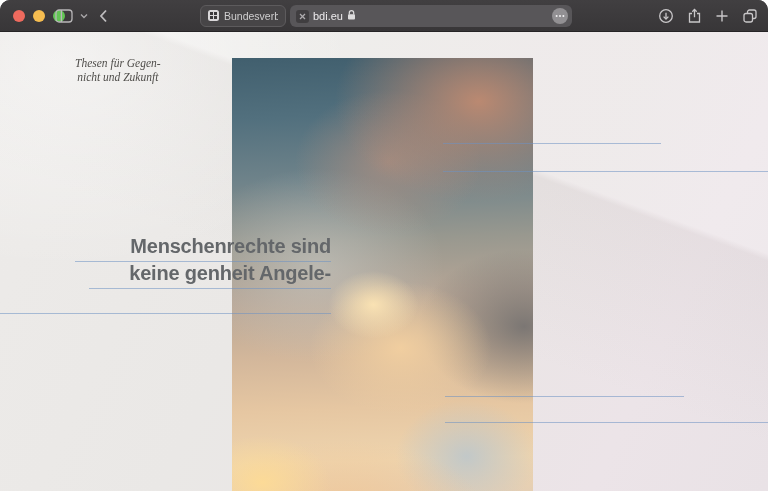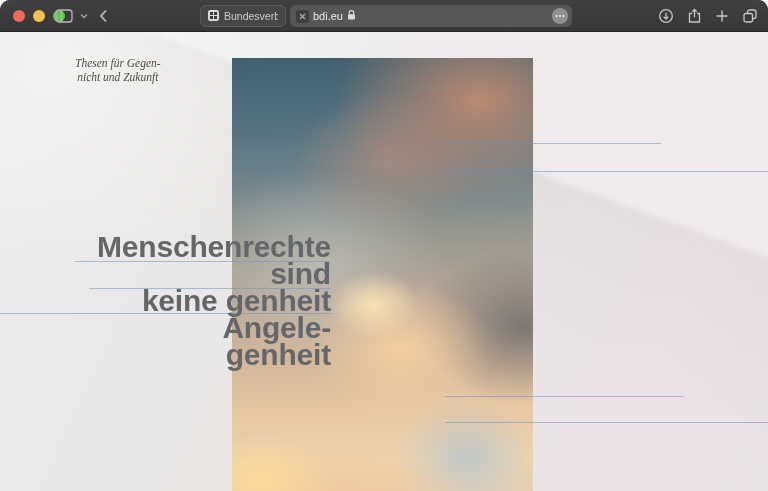--- a/index.html
+++ b/index.html
@@ -68,21 +68,21 @@
       radial-gradient(150px 110px at 97% 62%, rgba(104,104,106,.8), rgba(104,104,106,0) 70%),
       radial-gradient(95px 75px at 78% 92%, rgba(186,198,205,.85), rgba(186,198,205,0) 75%),
       radial-gradient(200px 140px at 82% 10%, rgba(198,140,112,.9), rgba(198,140,112,0) 72%),
       radial-gradient(130px 100px at 52% 24%, rgba(193,146,124,.6), rgba(193,146,124,0) 72%),
       radial-gradient(170px 130px at 28% 48%, rgba(203,205,201,.55), rgba(203,205,201,0) 75%),
       linear-gradient(178deg,#415f6e 0%,#52707e 14%,#6f838a 28%,#98988f 42%,#b7a696 55%,#d3b79b 68%,#e6c7a2 80%,#eed4ae 92%,#e5cfb4 100%);
   }
   .thesis{position:absolute;font-weight:bold;letter-spacing:-0.2px;cursor:pointer;}
   .thesis .tl{display:block;}
   .t1{left:443px;top:84px;font-size:24px;line-height:28px;color:#5e6165;}
-  .t2{left:71px;top:201px;width:260px;font-size:30px;line-height:27px;color:#64676a;text-align:right;}
+  .t2{left:71px;top:201px;width:260px;font-size:20px;line-height:27px;color:#64676a;text-align:right;}
   .t3{left:445px;top:338px;font-size:24px;line-height:26px;color:#17181a;}
   .rule{position:absolute;height:1px;background:rgba(110,145,195,.55);}
   .r1{left:443px;top:111px;width:218px;}
   .r2{left:443px;top:139px;width:325px;}
   .r3{left:75px;top:229px;width:256px;}
   .r4{left:89px;top:256px;width:242px;}
   .r5{left:0;top:281px;width:331px;}
   .r6{left:445px;top:364px;width:239px;}
   .r7{left:445px;top:390px;width:323px;}
 </style>
@@ -198,18 +198,17 @@
     <div class="rule r3"></div>
     <div class="rule r4"></div>
     <div class="rule r5"></div>
     <div class="rule r6"></div>
     <div class="rule r7"></div>
 
 
     <div class="thesis t2">
       <span class="tl">Menschenrechte sind</span>
       <span class="tl">keine genheit Angele-</span>
-      <span class="tl">genheit</span>
     </div>
 
 
   </div>
 </div>
 
 </body></html>

